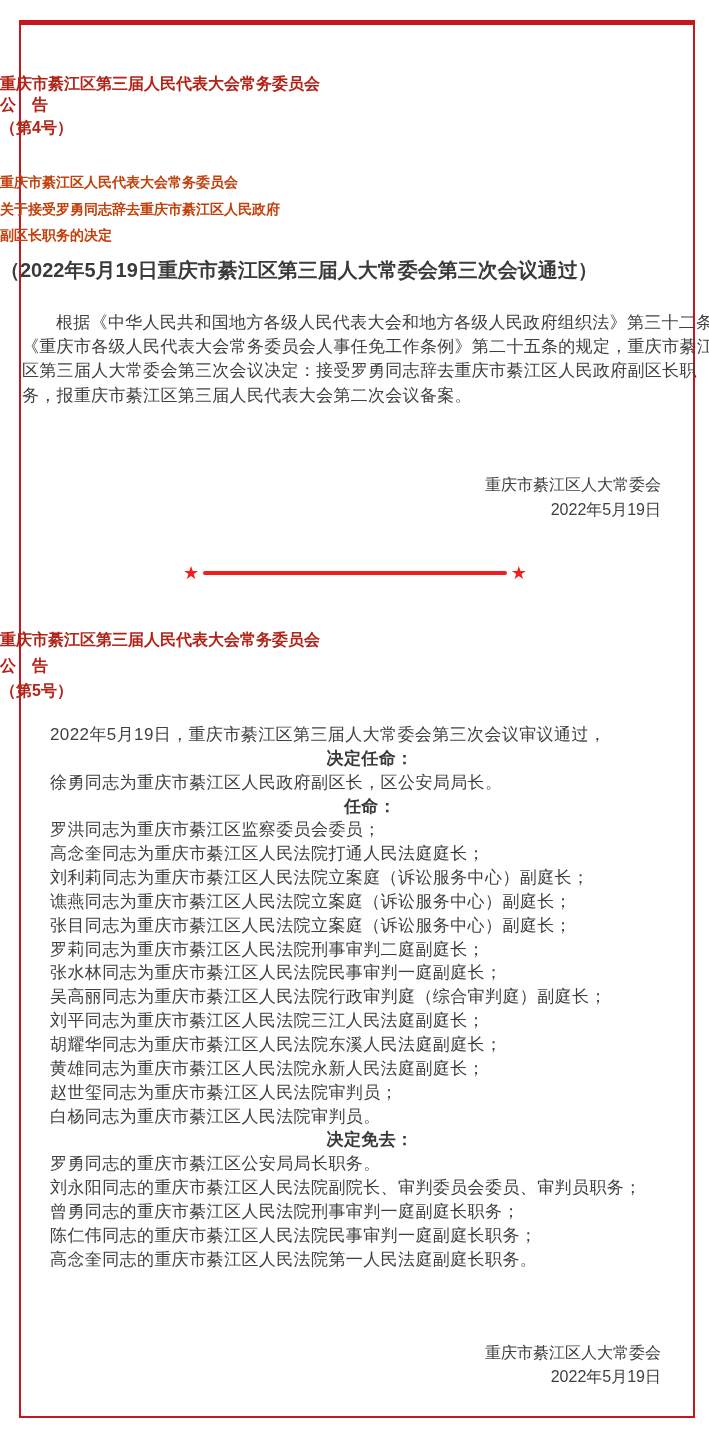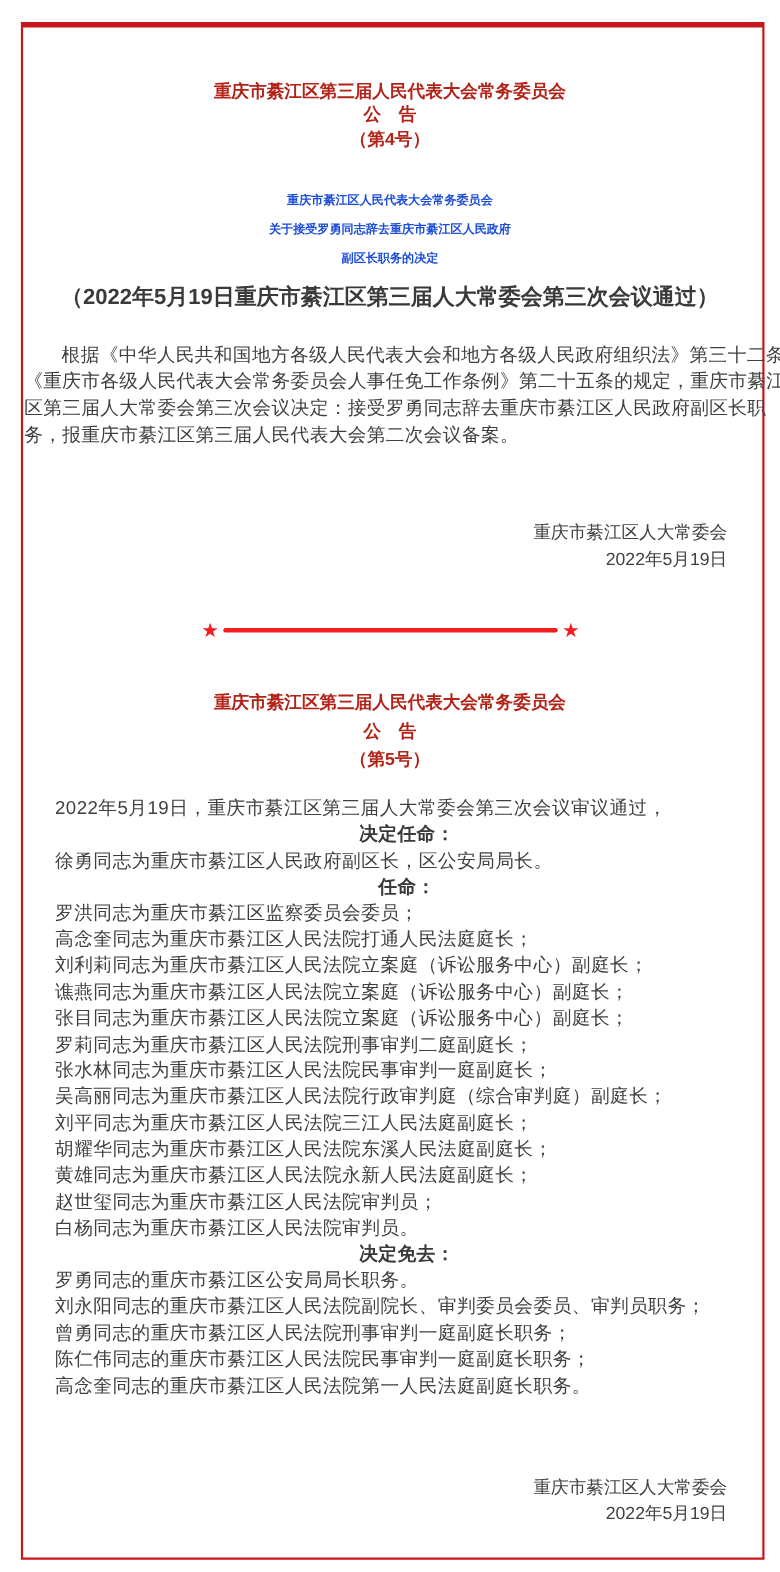--- a/index.html
+++ b/index.html
@@ -9,23 +9,23 @@
     color:#3f3f3f;overflow:hidden;
   }
   .frame{
     position:absolute;left:19px;top:20px;width:676px;height:1398px;
     box-sizing:border-box;
     border-top:5px solid #c8161e;
     border-left:2px solid #c8161e;
     border-right:2px solid #c8161e;
     border-bottom:2px solid #c8161e;
   }
-  .center{position:absolute;left:0;width:709px;text-align:center;white-space:nowrap;}
+  .center{position:absolute;left:0;width:709px;white-space:nowrap;}
   .red-head{color:#b22318;font-weight:bold;font-size:16px;line-height:20px;}
-  .black-head{color:#1d4ed8;font-weight:bold;font-size:11px;line-height:26.6px;}
+  .black-head{color:#c2410c;font-weight:bold;font-size:14px;line-height:26.6px;}
   .meeting{color:#3a3a3a;font-weight:bold;font-size:20px;line-height:20px;}
   .para{
     position:absolute;left:22px;top:311px;width:672px;
     font-size:17px;line-height:24.2px;letter-spacing:0.3px;white-space:nowrap;
   }
   .para .indent{text-indent:2em;}
   .sig{
     position:absolute;right:48px;text-align:right;white-space:nowrap;
     font-size:16px;line-height:25px;margin-top:18px;
   }

